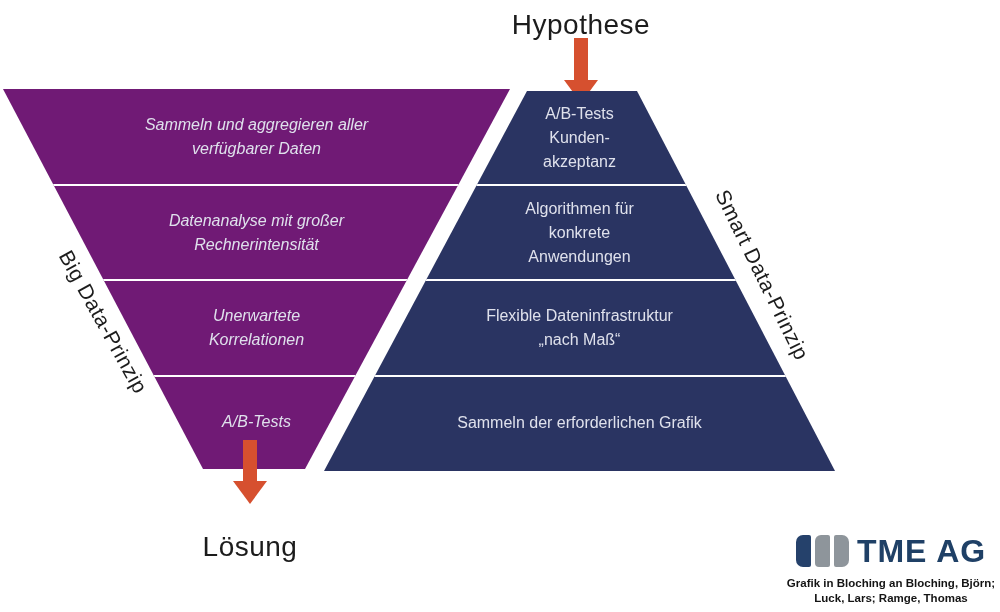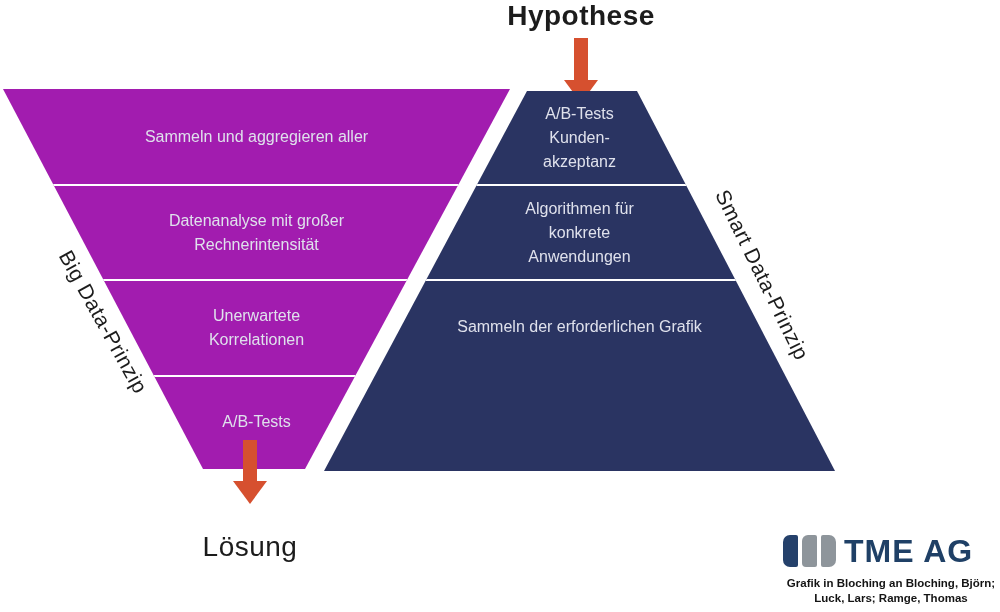--- a/index.html
+++ b/index.html
@@ -11,22 +11,23 @@
     position:absolute;text-align:center;color:#1c1c1c;
     font-size:28px;letter-spacing:0.5px;
   }
   .shape{position:absolute;}
   .shape .row{
     display:flex;flex-direction:column;align-items:center;justify-content:center;
     color:#dfe1ec;font-size:16px;line-height:24px;text-align:center;
   }
   .shape .row + .row{border-top:2px solid #ffffff;}
   .funnel{
-    left:3px;top:89px;width:507px;height:380px;background:#a21caf;
+    left:3px;top:89px;width:507px;height:380px;background:#701a75;
     clip-path:polygon(0px 0px, 507px 0px, 302px 380px, 200px 380px);
+    font-style:italic;
   }
   .funnel .r1{height:95px;}
   .funnel .r2{height:93px;}
   .funnel .r3{height:94px;}
   .funnel .r4{height:90px;}
   .pyramid{
     left:324px;top:91px;width:511px;height:380px;background:#2a3462;
     clip-path:polygon(203px 0px, 313px 0px, 511px 380px, 0px 380px);
   }
   .pyramid .r1{height:93px;}
@@ -43,24 +44,24 @@
   .arrow .shaft{position:absolute;background:#d6502f;width:14px;}
   .arrow .head{
     position:absolute;width:0;height:0;
     border-left:17px solid transparent;border-right:17px solid transparent;
     border-top:23px solid #d6502f;
   }
   .arrow-hypothese .shaft{left:574px;top:38px;height:43px;}
   .arrow-hypothese .head{left:564px;top:80px;}
   .arrow-loesung .shaft{left:243px;top:440px;height:42px;}
   .arrow-loesung .head{left:233px;top:481px;}
-  .hypothese-title{left:481px;top:0;width:200px;font-weight:bold;}
+  .hypothese-title{left:481px;top:9px;width:200px;}
   .loesung-title{left:150px;top:503px;width:200px;margin-top:28px;}
   .footer{position:absolute;left:783px;top:534px;width:216px;text-align:center;}
-  .logo-row{display:flex;align-items:center;gap:8px;height:34px;}
+  .logo-row{display:flex;align-items:center;justify-content:center;gap:8px;height:34px;}
   .logo-bars{display:flex;gap:4px;align-items:flex-end;height:32px;}
   .logo-bars .bar{width:15px;height:32px;}
   .logo-bars .b1{background:#25416b;border-radius:7px 2px 2px 7px;}
   .logo-bars .b2{background:#8e959b;border-radius:6px 2px 2px 4px;}
   .logo-bars .b3{background:#8e959b;border-radius:2px 7px 7px 2px;}
   .logo-text{
     color:#1f4066;font-size:32px;font-weight:700;letter-spacing:1px;line-height:32px;
   }
   .credit{
     margin-top:8px;color:#141414;font-size:11.5px;font-weight:700;line-height:14.5px;
@@ -74,20 +75,21 @@
   <div class="big-title hypothese-title">Hypothese</div>
 
   <div class="arrow arrow-hypothese">
     <div class="shaft"></div>
     <div class="head"></div>
   </div>
 
   <div class="shape funnel">
     <div class="row r1">
       <div>Sammeln und aggregieren aller</div>
+      <div>verfügbarer Daten</div>
     </div>
     <div class="row r2">
       <div>Datenanalyse mit großer</div>
       <div>Rechnerintensität</div>
     </div>
     <div class="row r3">
       <div>Unerwartete</div>
       <div>Korrelationen</div>
     </div>
     <div class="row r4">
@@ -98,20 +100,24 @@
   <div class="shape pyramid">
     <div class="row r1">
       <div>A/B-Tests</div>
       <div>Kunden-</div>
       <div>akzeptanz</div>
     </div>
     <div class="row r2">
       <div>Algorithmen für</div>
       <div>konkrete</div>
       <div>Anwendungen</div>
+    </div>
+    <div class="row r3">
+      <div>Flexible Dateninfrastruktur</div>
+      <div>„nach Maß“</div>
     </div>
     <div class="row r4">
       <div>Sammeln der erforderlichen Grafik</div>
     </div>
   </div>
 
   <div class="rot-label left">Big Data-Prinzip</div>
 
   <div class="rot-label right">Smart Data-Prinzip</div>
 

